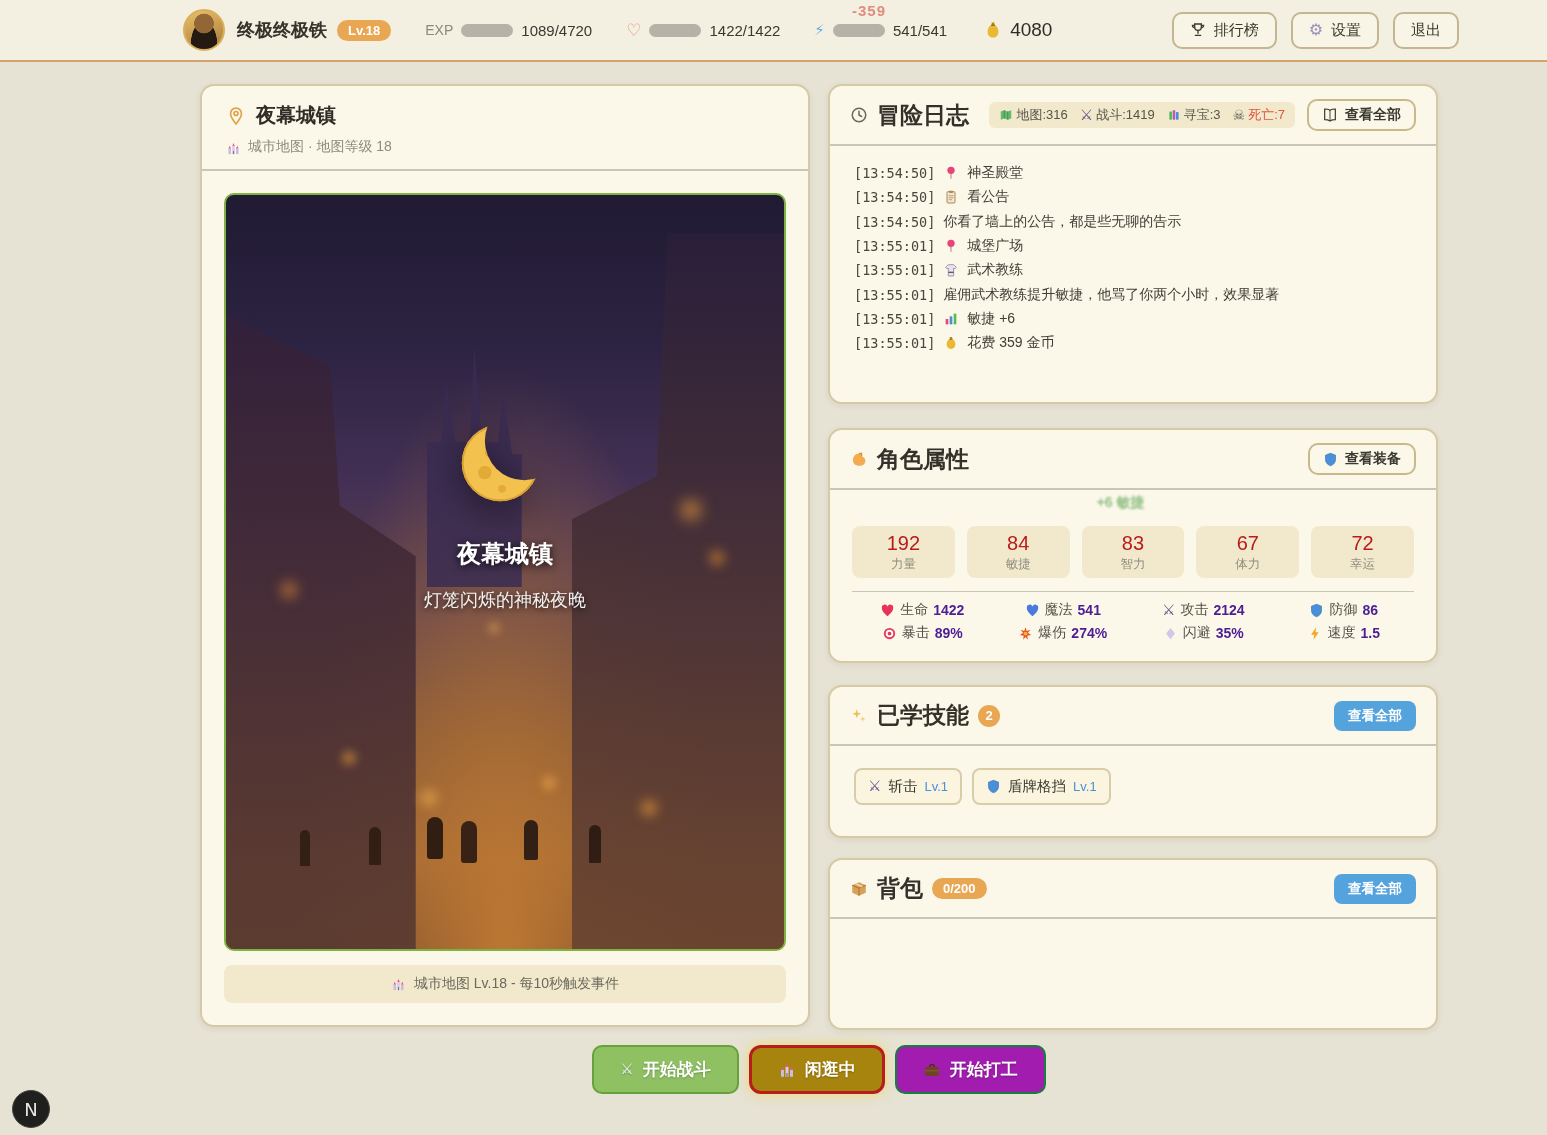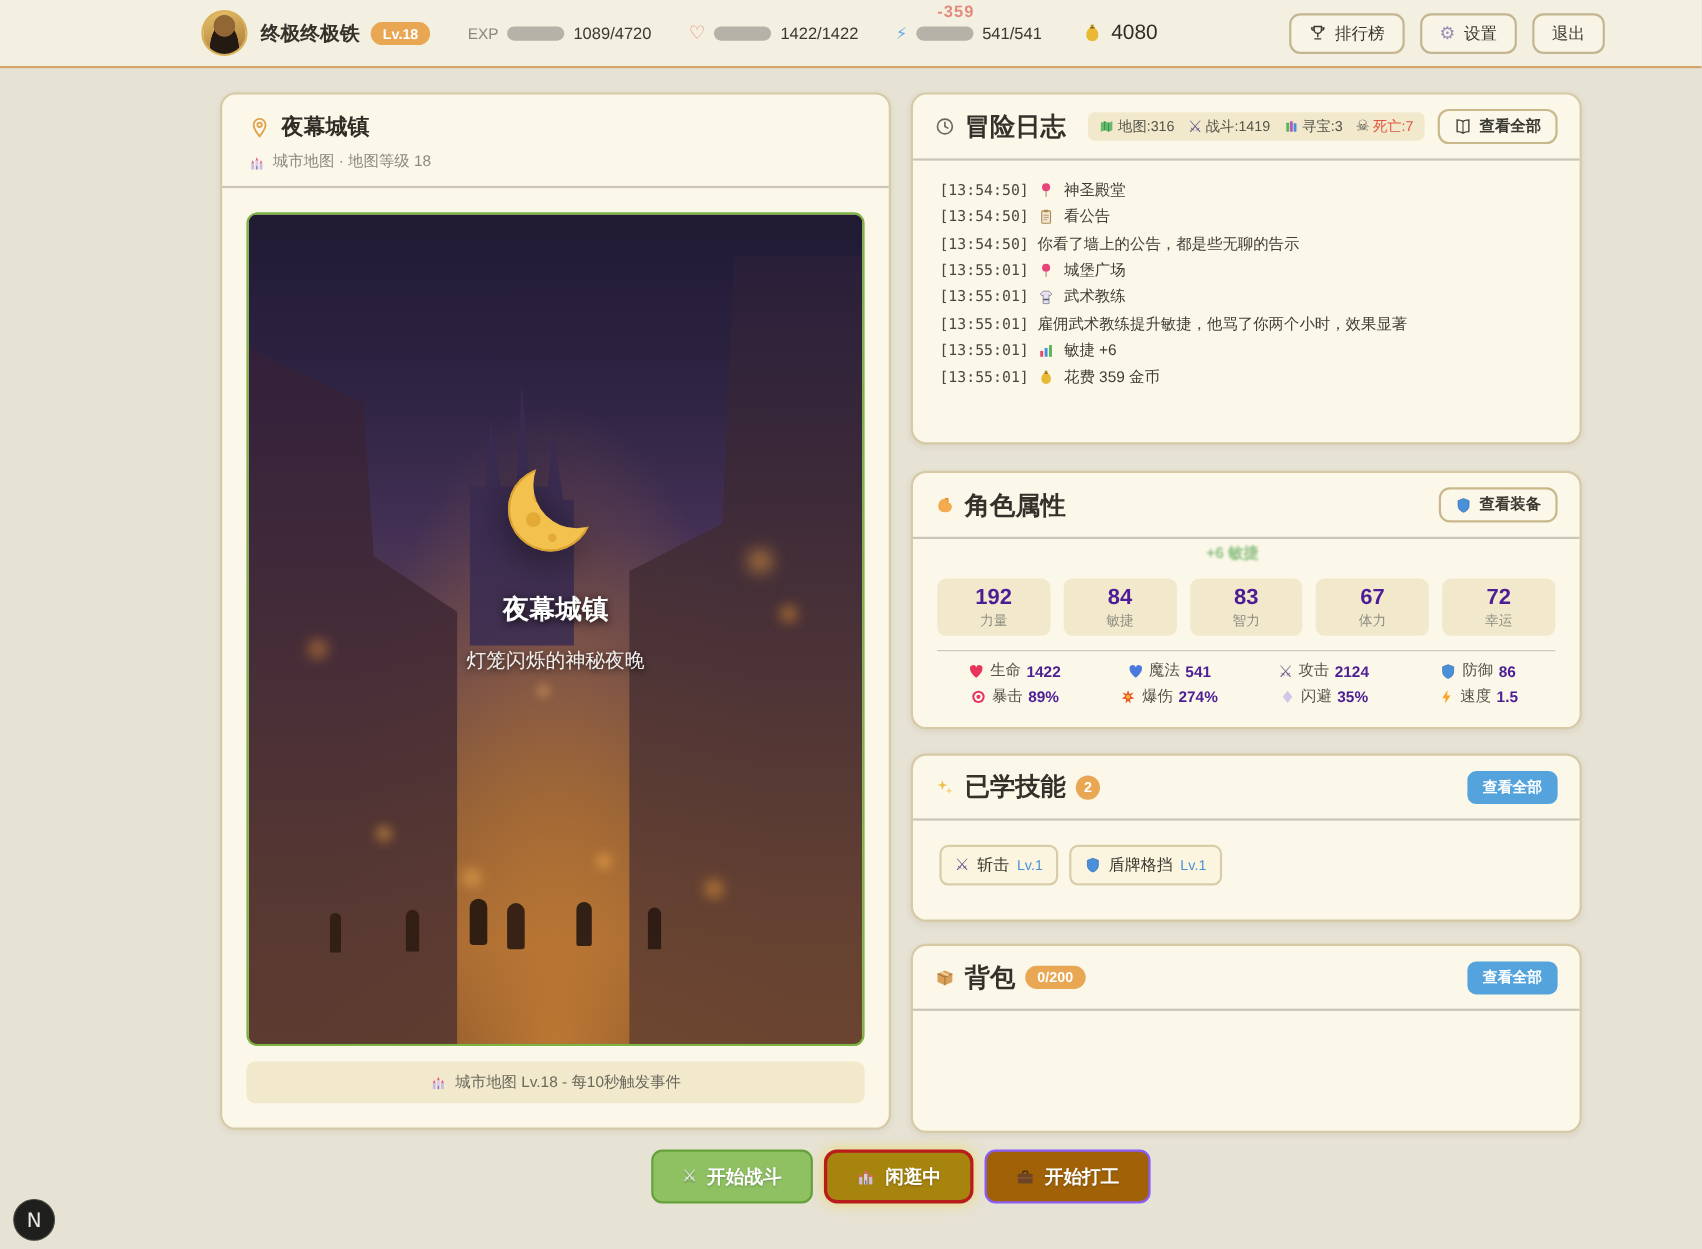--- a/index.html
+++ b/index.html
@@ -142,21 +142,21 @@
   .attr-panel { margin-top:24px; height:235px; }
   .head-btn-right { margin-left:auto; }
   .attr-body { position:relative; padding:10px 22px 0; }
   .floating-buff {
     position:absolute; top:4px; left:44%; font-size:14px; font-weight:bold;
     color:rgba(120,180,110,.8); filter:blur(1px);
   }
   .stat-row { display:flex; gap:12px; margin-top:26px; }
   .stat-box { flex:1; height:52px; background:#f2e9cd; border-radius:8px;
     display:flex; flex-direction:column; align-items:center; justify-content:center; }
-  .stat-value { font-size:20px; font-weight:bold; color:#4c1d95; line-height:1.1; }
+  .stat-value { font-size:20px; font-weight:normal; color:#b91c1c; line-height:1.1; }
   .stat-label { font-size:12.5px; color:#8f8d80; margin-top:2px; }
   .sub-divider { border-top:1px solid #c9c5b8; margin:13px 0 9px; }
   .sub-grid { display:grid; grid-template-columns:repeat(4,1fr); row-gap:5px; }
   .sub-stat { display:flex; align-items:center; justify-content:center; gap:5px; font-size:14px; color:#55534a; }
   .ss-value { font-weight:bold; color:#4c1d95; }
 
   
   .skills-panel { margin-top:22px; height:153px; }
   .count-badge { width:22px; height:22px; border-radius:50%; background:#e9a754; color:#fff;
     font-size:13px; font-weight:bold; display:flex; align-items:center; justify-content:center; }
@@ -178,21 +178,21 @@
   
   .action-bar { position:absolute; top:1045px; left:200px; width:1238px;
     display:flex; justify-content:center; gap:10px; }
   .action-btn { display:flex; align-items:center; gap:9px; border-radius:10px;
     padding:10px 26px; font-size:17px; font-weight:bold; color:#fff;
     text-shadow:0 1px 2px rgba(0,0,0,.25); cursor:pointer; }
   .btn-battle { background:#8fc163; border:2px solid #66a13c; }
   .btn-battle .swords-glyph { color:#ecebf4; }
   .btn-idle { background:#a7840e; border:3px solid #b91c1c; border-radius:12px;
     box-shadow:0 0 12px rgba(242,211,21,.55); }
-  .btn-work { background:#a16207; border:2px solid #8b5cf6; }
+  .btn-work { background:#a21caf; border:2px solid #15803d; }
 
   .dev-badge { position:absolute; left:12px; top:1090px; width:38px; height:38px;
     border-radius:50%; background:#1f1f1d; border:1px solid #454540; color:#e8e8e4;
     display:flex; align-items:center; justify-content:center; font-size:18px;
     font-family:"DejaVu Sans",sans-serif; }
 </style>
 </head>
 <body>
 
 <div class="topbar">

